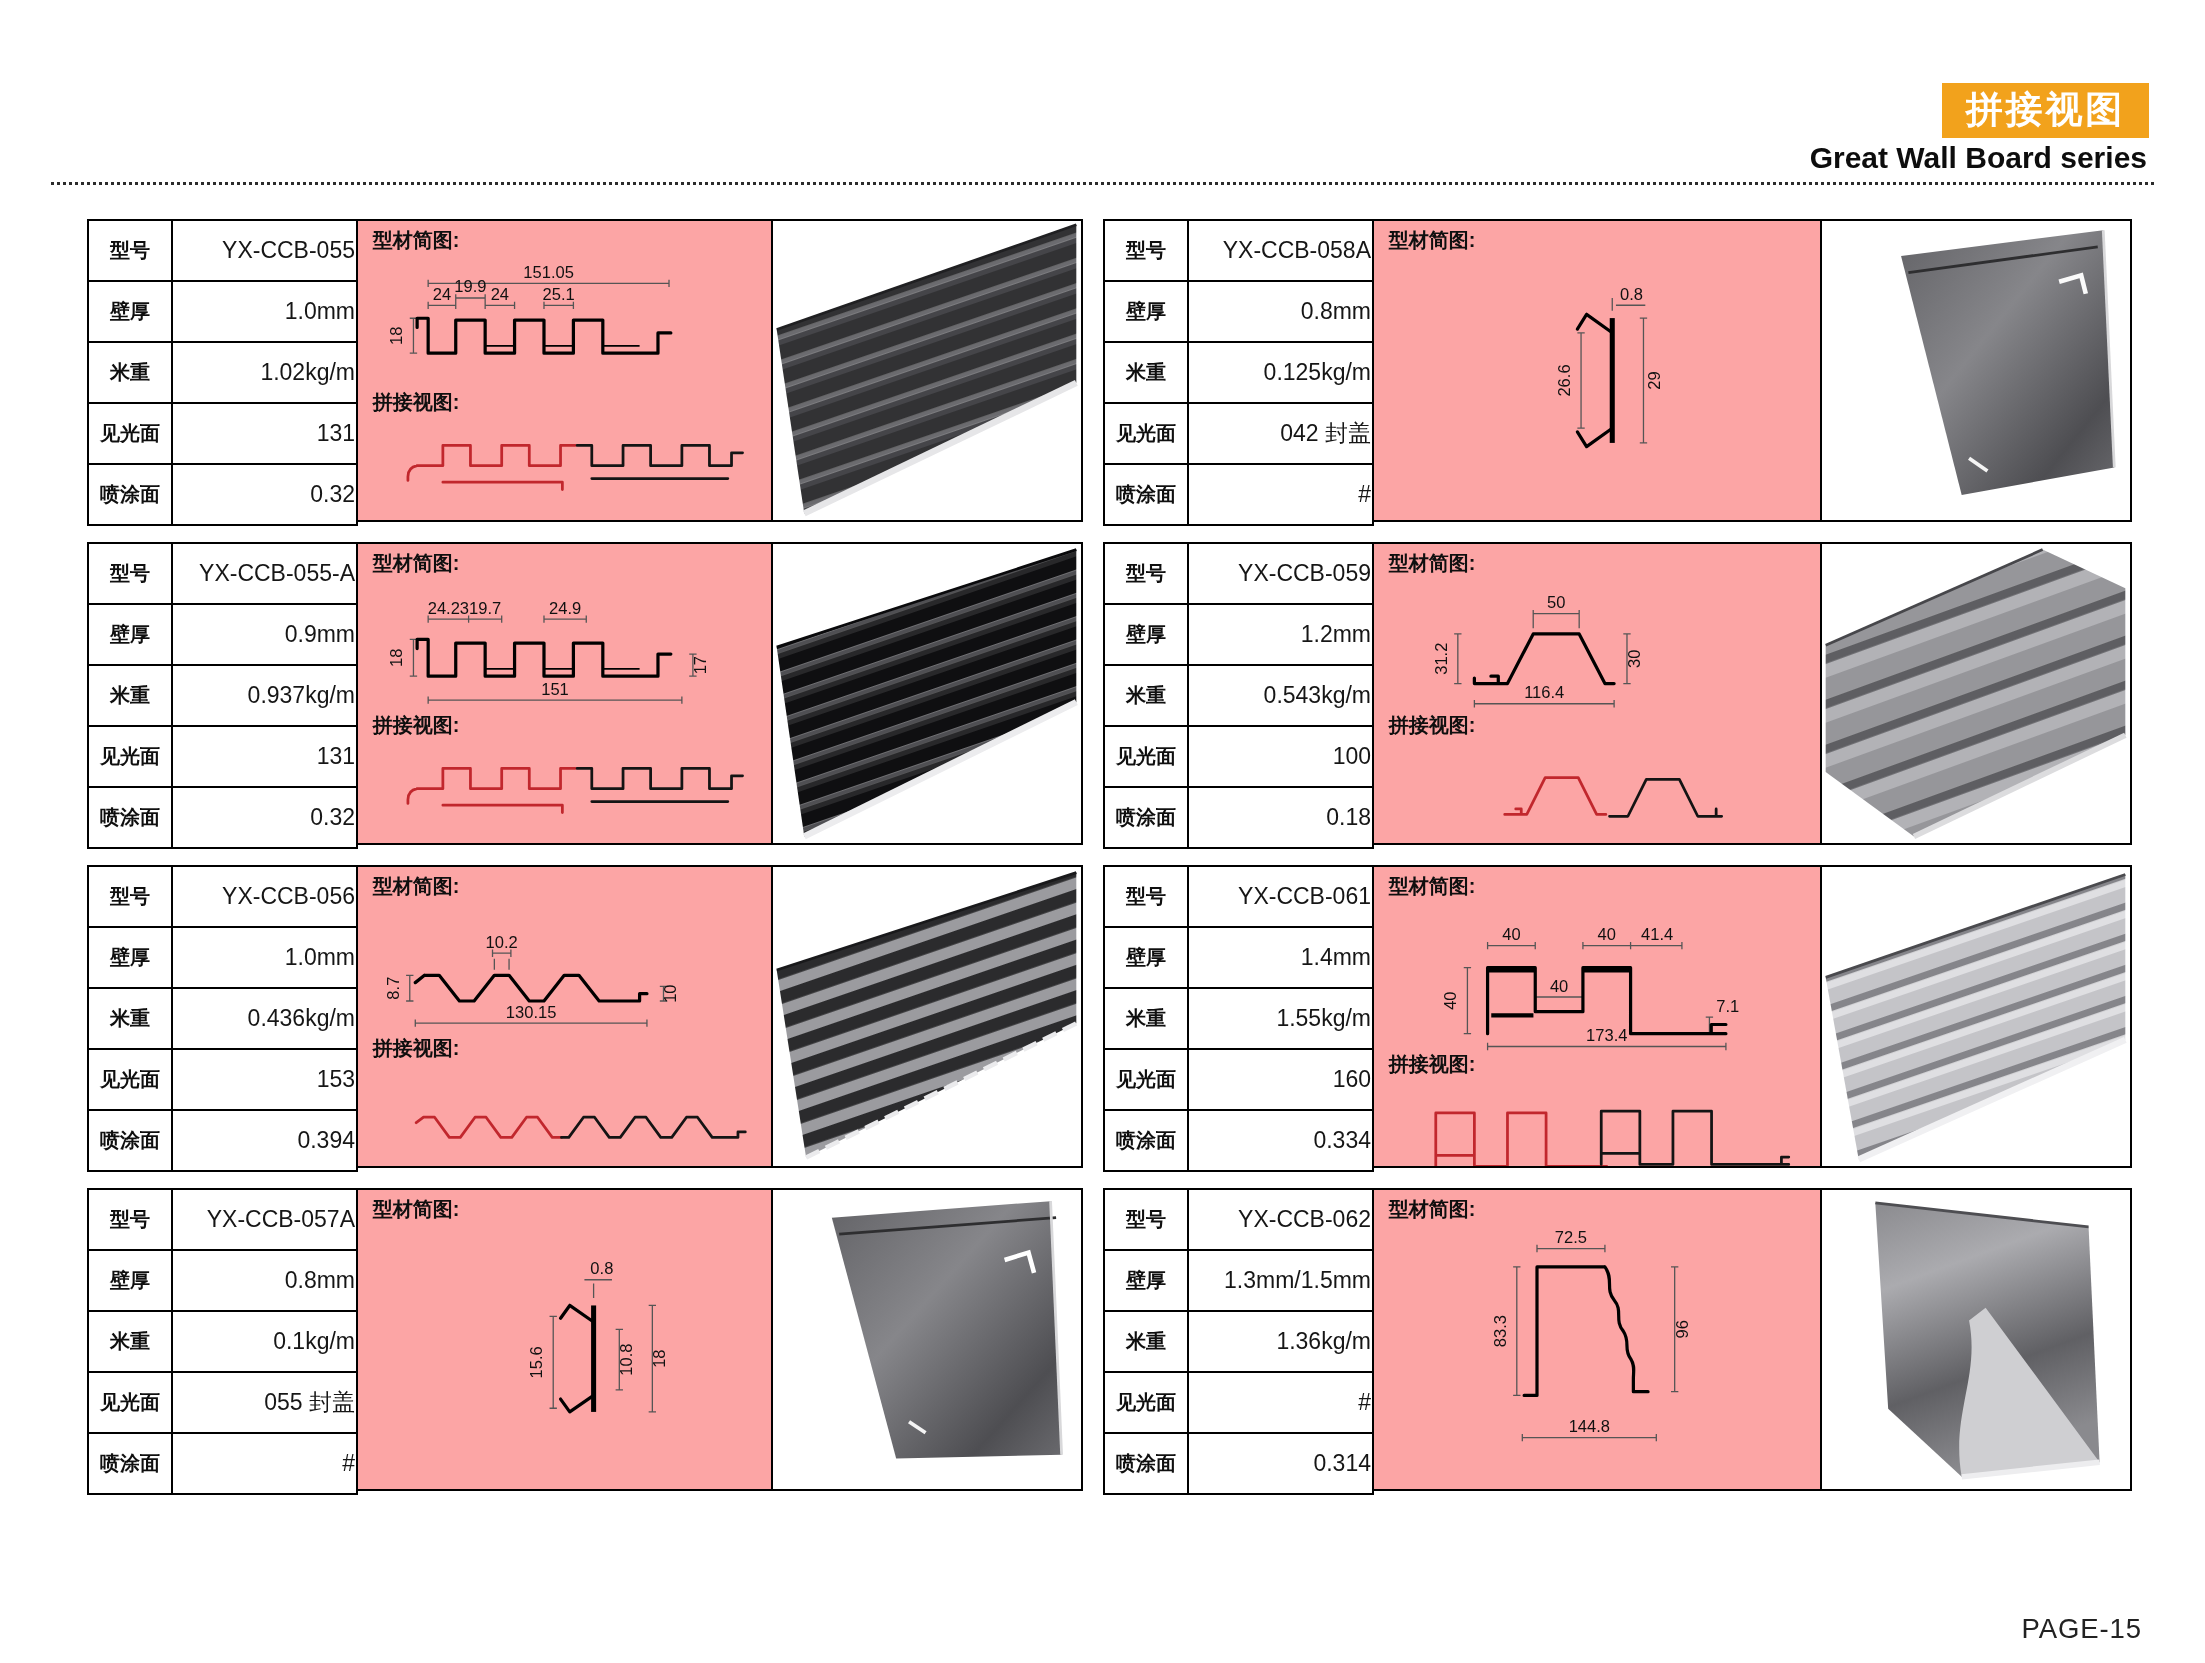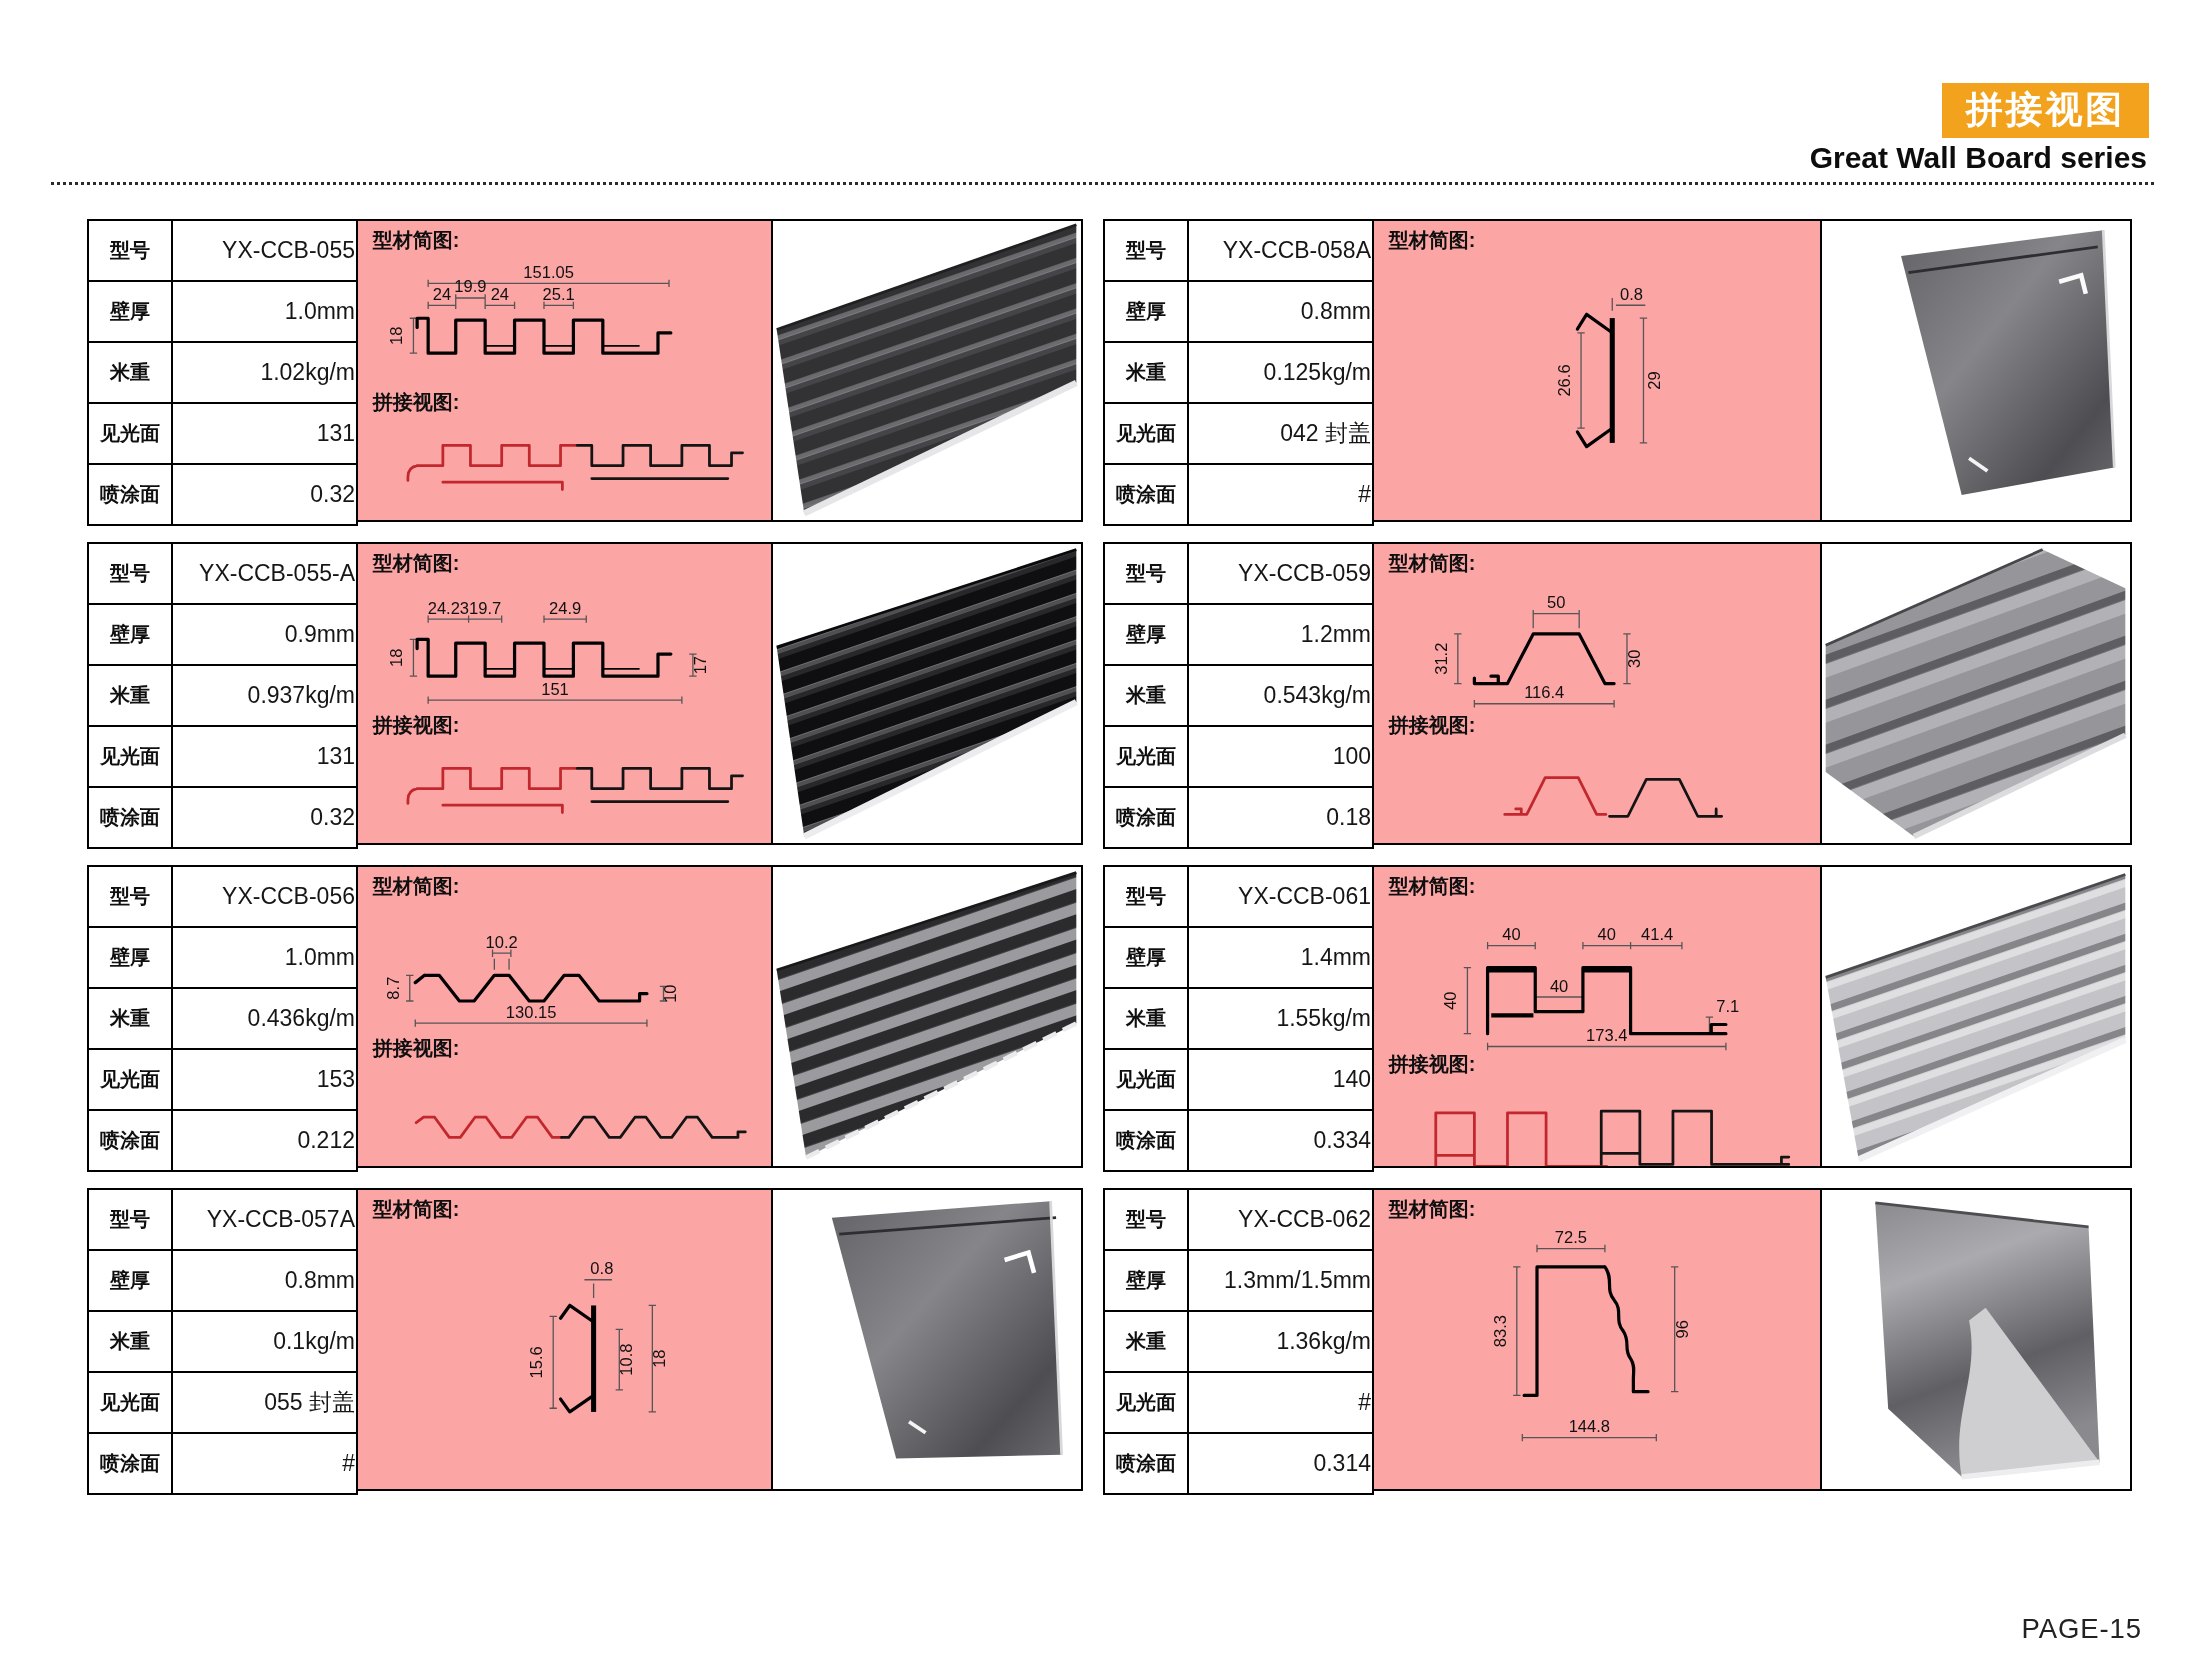--- a/index.html
+++ b/index.html
@@ -318,21 +318,21 @@
       <tr>
             <th>米重</th>
             <td>0.436kg/m</td>
           </tr>
       <tr>
             <th>见光面</th>
             <td>153</td>
           </tr>
       <tr>
             <th>喷涂面</th>
-            <td>0.212</td>
+            <td>0.394</td>
           </tr>
     </tbody>
       </table>
     <div class="dgm">
       <div class="dgm-title">型材简图:</div>
       <svg width="410" height="138" viewBox="0 0 446 150">
         <path class="dl" d="M130,56 v8 M150,56 v8 M130,60 H150 M132,78 v-12 M148,78 v-12 M36,84 h8 M36,112 h8 M40,84 V112 M312,96 h8 M312,112 h8 M316,96 V112 M46,132 v8 M298,132 v8 M46,136 H298"></path>
         <text class="dt" x="140" y="54">10.2</text>
         <text class="dt" x="28" y="98" transform="rotate(-90 28 98)">8.7</text>
         <text class="dt" x="330" y="104" transform="rotate(-90 330 104)">10</text>
@@ -366,21 +366,21 @@
       <tr>
             <th>壁厚</th>
             <td>1.4mm</td>
           </tr>
       <tr>
             <th>米重</th>
             <td>1.55kg/m</td>
           </tr>
       <tr>
             <th>见光面</th>
-            <td>140</td>
+            <td>160</td>
           </tr>
       <tr>
             <th>喷涂面</th>
             <td>0.334</td>
           </tr>
     </tbody>
       </table>
     <div class="dgm">
       <div class="dgm-title">型材简图:</div>
       <svg width="410" height="154" viewBox="0 0 446 168">

